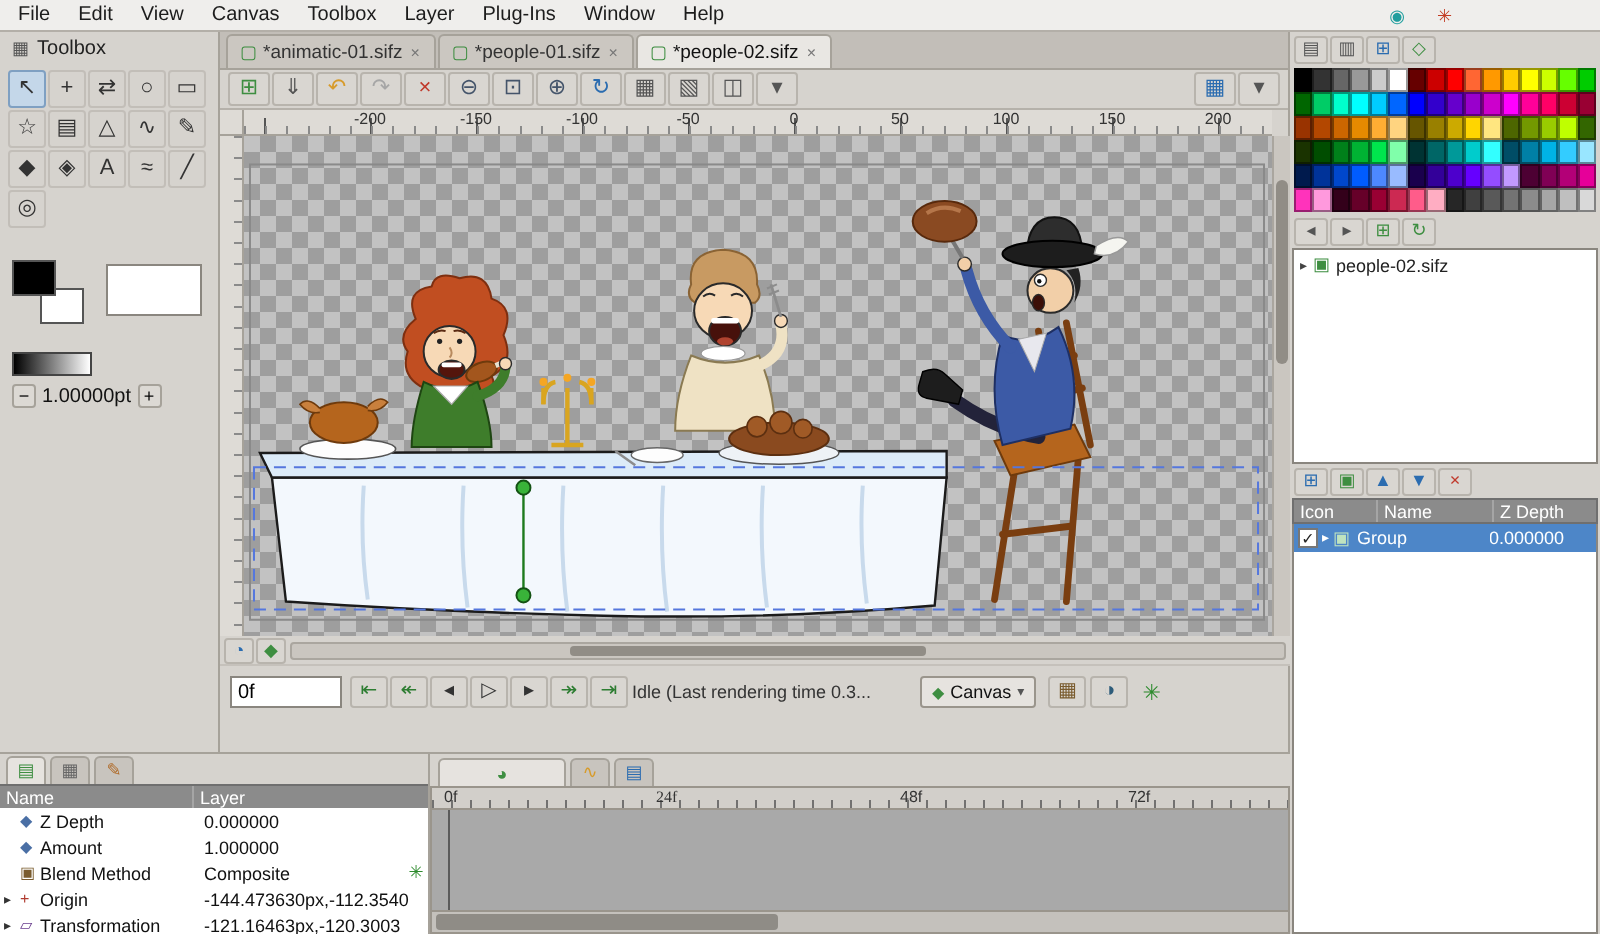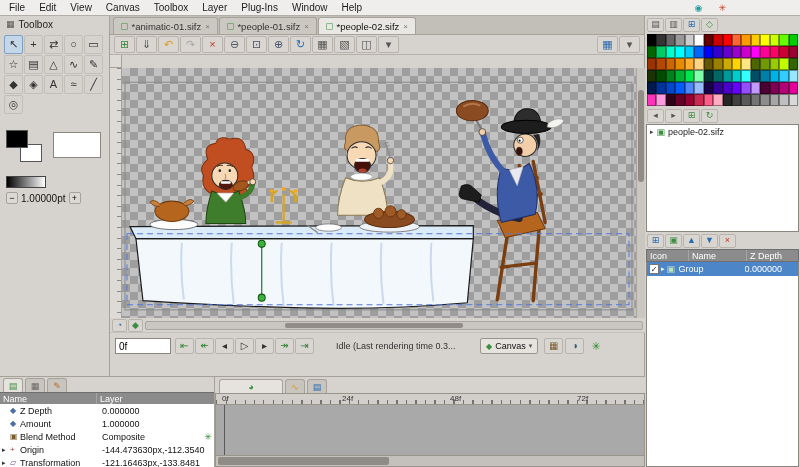--- a/index.html
+++ b/index.html
@@ -59,21 +59,21 @@
   .vscroll .thumb{position:absolute;left:1px;width:6px;top:22px;height:92px;background:#918d86;border-radius:3px}
   .hscroll-row{position:absolute;left:0;top:302px;width:535px;height:15px;display:flex;align-items:center;gap:2px;padding:0 2px;background:#d6d3ce;border-bottom:1px solid #c5c1bb}
   .scroll-icons{display:flex;gap:1px}
   .scroll-icons .icon-btn{width:15px;height:13px;font-size:9px}
   .hscroll{position:relative;flex:1;height:9px;background:#cac6c0;border:1px solid #aaa69f;border-radius:2px}
   .hscroll .thumb{position:absolute;top:1px;height:5px;left:28%;width:36%;background:#918d86;border-radius:2px}
   .transport-row{position:absolute;left:0;top:317px;width:535px;height:26px;display:flex;align-items:center;gap:2px;padding:0 5px}
   .time-field{width:56px;height:16px;font-size:10px;font-family:inherit;border:1px solid #8a867f;background:#fff;padding:1px 3px}
   .transport-buttons{display:flex;gap:1px;margin-left:2px}
   .transport-buttons .icon-btn{width:19px;height:16px;font-size:10px}
-  .status{font-size:9px;color:#333;margin-left:20px;width:142px;white-space:nowrap;overflow:hidden}
+  .status{font-size:9px;color:#333;margin-left:0;width:142px;white-space:nowrap;overflow:hidden}
   .interp-combo{display:flex;align-items:center;gap:3px;height:16px;padding:1px 5px;background:#e6e3df;border:1px solid #9a958c;border-radius:2px;font-size:9px;color:#111}
   .interp-combo .caret{font-size:7px;color:#555}
   .transport-right{display:flex;gap:2px;margin-left:4px}
   .transport-right .icon-btn{width:19px;height:16px}
   .animate-icon{font-size:11px;margin-left:5px}
 
   
   .right-panel{position:absolute;left:645px;top:16px;width:155px;height:451px;background:#d6d3ce;display:flex;flex-direction:column}
   .r-toolbar{display:flex;gap:1px;align-items:center;height:17px;padding:1px 2px}
   .r-toolbar .icon-btn{width:17px;height:14px;font-size:9px}
@@ -220,20 +220,33 @@
           <button class="icon-btn" style="color: rgb(85, 85, 85);">▧</button>
           <button class="icon-btn" style="color: rgb(85, 85, 85);">◫</button>
           <button class="icon-btn" style="color: rgb(85, 85, 85);">▾</button>
         </div>
       <div class="tb-right">
           <button class="icon-btn" style="color: rgb(43, 108, 176);">▦</button>
           <button class="icon-btn" style="color: rgb(85, 85, 85);">▾</button>
         </div>
     </div>
     <div class="ruler-corner"></div>
+    <div class="hruler">
+        <div>
+          <span class="hruler-label" style="left: 63px;">-200</span>
+          <span class="hruler-label" style="left: 116px;">-150</span>
+          <span class="hruler-label" style="left: 169px;">-100</span>
+          <span class="hruler-label" style="left: 222px;">-50</span>
+          <span class="hruler-label" style="left: 275px;">0</span>
+          <span class="hruler-label" style="left: 328px;">50</span>
+          <span class="hruler-label" style="left: 381px;">100</span>
+          <span class="hruler-label" style="left: 434px;">150</span>
+          <span class="hruler-label" style="left: 487px;">200</span>
+        </div>
+      </div>
     <div class="vruler"></div>
 
     <div class="viewport">
       <svg viewBox="0 0 515 246" preserveAspectRatio="none">
         <rect x="3" y="14" width="508" height="224" fill="none" stroke="#8a8a8a" stroke-width="1"></rect>
 
         <g stroke-width="1">
           <path d="M86,90 Q80,76 94,74 Q96,66 108,70 Q122,66 124,80 Q136,84 130,98 Q136,112 124,118 Q128,126 116,126 L90,124 Q78,118 82,106 Q76,98 86,90 Z" fill="#c14e21" stroke="#7e2f10"></path>
           <ellipse cx="103" cy="106" rx="13" ry="12.5" fill="#f7d9b6" stroke="#2a2a2a"></ellipse>
           <circle cx="98" cy="101" r="1.3" fill="#222"></circle>
@@ -553,43 +566,43 @@
         <div class="param-row">
           <span class="p-expander">▸</span>
           <span class="p-icon" style="color: rgb(176, 58, 46);">+</span>
           <span class="p-name">Origin</span>
           <span class="p-value">-144.473630px,-112.3540</span>
         </div>
         <div class="param-row">
           <span class="p-expander">▸</span>
           <span class="p-icon" style="color: rgb(106, 62, 142);">▱</span>
           <span class="p-name">Transformation</span>
-          <span class="p-value">-121.16463px,-133.8481</span>
+          <span class="p-value">-121.16463px,-120.3003</span>
         </div>
       </div>
   </div>
 
   <div class="timetrack-panel">
     <div class="tt-tabs mini-tabs">
         <div class="mini-tab active">
           <span style="color: rgb(62, 142, 65);">◕</span>
         </div>
         <div class="mini-tab">
           <span style="color: rgb(215, 155, 42);">∿</span>
         </div>
         <div class="mini-tab">
           <span style="color: rgb(43, 108, 176);">▤</span>
         </div>
       </div>
     <div class="tt-ruler">
         <div>
           <span class="tt-label" style="left: 6px;">0f</span>
-          <span class="tt-label" style="left: 126px;">24f</span>
+          <span class="tt-label" style="left: 112px; font-family: Liberation Serif, serif;">24f</span>
           <span class="tt-label" style="left: 234px;">48f</span>
-          <span class="tt-label" style="left: 348px; margin-left: 13px;">72f</span>
+          <span class="tt-label" style="left: 348px;">72f</span>
         </div>
       </div>
     <div class="tt-body">
         <div class="tt-cursor"></div>
       </div>
     <div class="tt-hscroll">
         <div class="thumb"></div>
       </div>
   </div>
 

